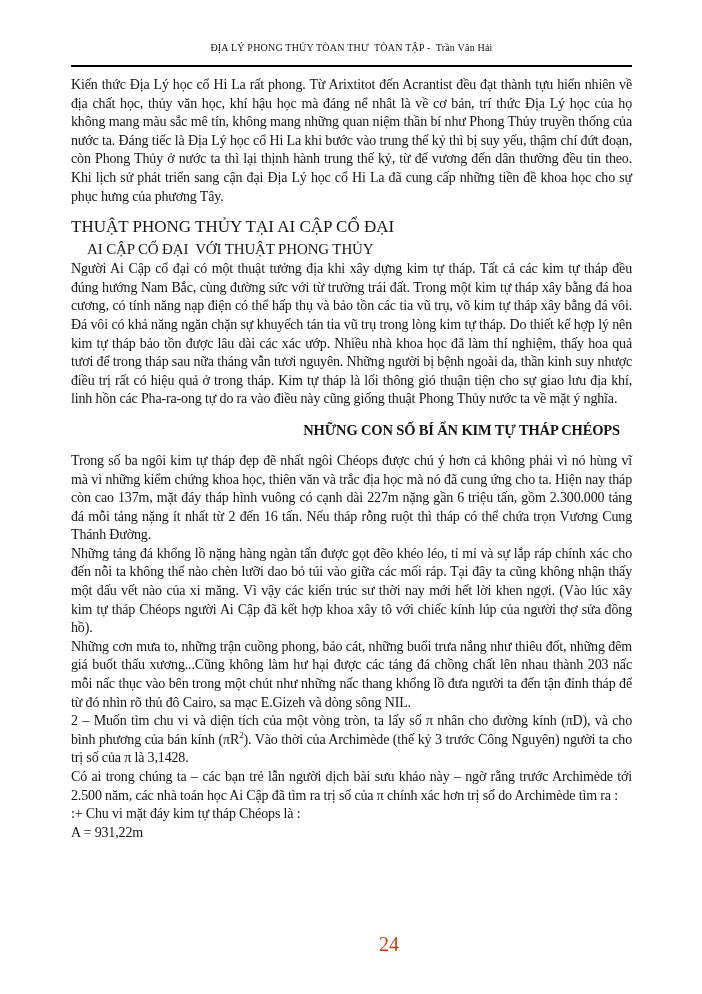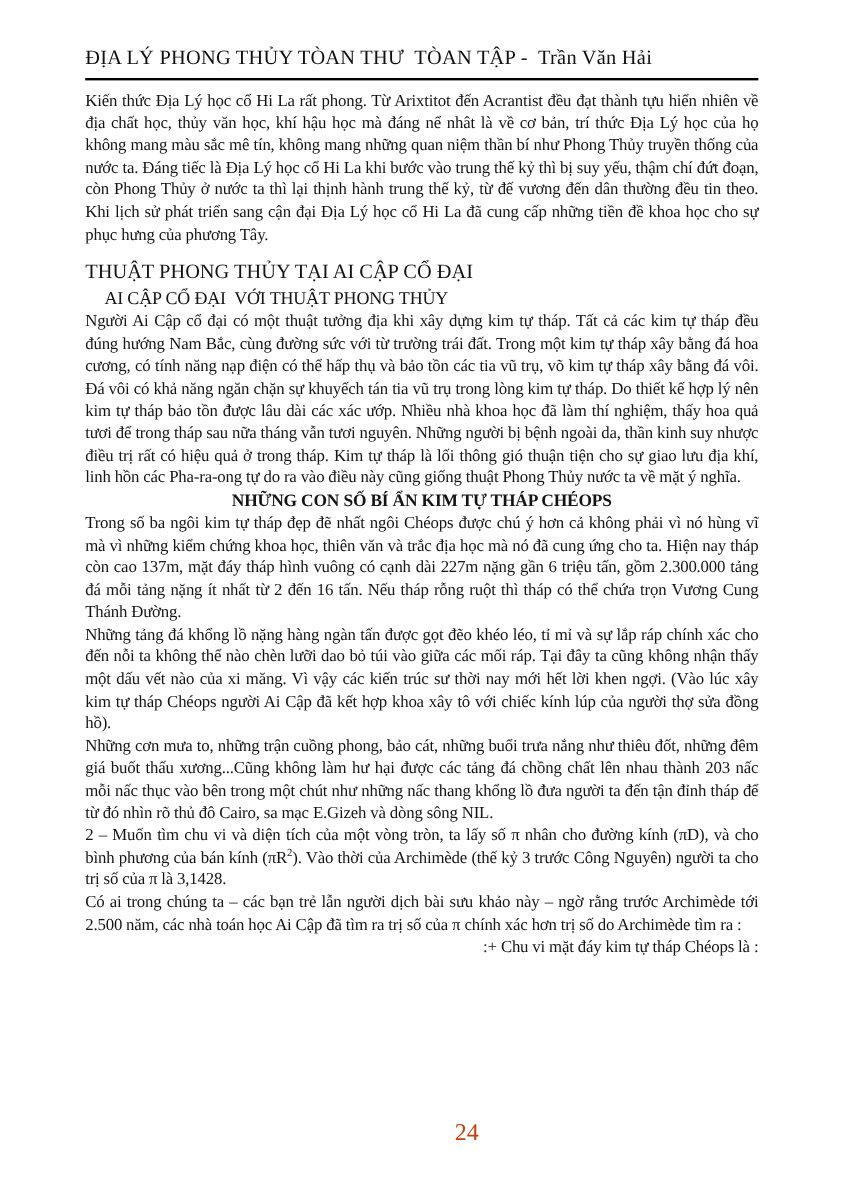--- a/index.html
+++ b/index.html
@@ -12,25 +12,26 @@
     width: 702px;
     height: 994px;
     background: #ffffff;
     color: #141414;
     box-sizing: border-box;
     padding: 38px 70px 0 71px;
     font-family: "Liberation Serif", "DejaVu Serif", serif;
     overflow: hidden;
   }
   .header-title {
-    font-size: 17px;
+    font-size: 10px;
     line-height: 20px;
     letter-spacing: 0.2px;
     white-space: pre-wrap;
     color: #101010;
+    text-align: center;
   }
   .header-rule {
     border: none;
     border-top: 2px solid #000000;
     margin: 7px 0 0 0;
   }
   .body-text {
     margin-top: 9px;
     font-size: 14px;
     line-height: 18.6px;
@@ -53,25 +54,25 @@
     font-size: 15px;
     line-height: 20px;
     margin: 0 0 1px 16px;
     white-space: pre-wrap;
     text-align: left;
   }
   .h2-section {
     font-size: 14.5px;
     font-weight: bold;
     line-height: 19px;
-    margin: 0;
-    text-align: center;
+    margin: 12px;
+    text-align: right;
   }
   .plain-line {
-    text-align: right;
+    text-align: left;
   }
   sup {
     font-size: 9px;
     line-height: 0;
   }
   .pagenum {
     position: absolute;
     left: 0;
     bottom: 38px;
     width: 100%;
@@ -109,18 +110,19 @@
 
     <p>Những cơn mưa to, những trận cuồng phong, bảo cát, những buổi trưa nắng như thiêu đốt, những đêm giá buốt thấu xương...Cũng không làm hư hại được các tảng đá chồng chất lên nhau thành 203 nấc mỗi nấc thục vào bên trong một chút như những nấc thang khổng lồ đưa người ta đến tận đỉnh tháp để từ đó nhìn rõ thủ đô Cairo, sa mạc E.Gizeh và dòng sông NIL.</p>
 
 
     <p><span>2 – Muốn tìm chu vi và diện tích của một vòng tròn, ta lấy số π nhân cho đường kính (πD), và cho bình phương của bán kính (πR</span><sup>2</sup><span>). Vào thời của Archimède (thế kỷ 3 trước Công Nguyên) người ta cho trị số của π là 3,1428.</span></p>
 
     <p>Có ai trong chúng ta – các bạn trẻ lẫn người dịch bài sưu khảo này – ngờ rằng trước Archimède tới 2.500 năm, các nhà toán học Ai Cập đã tìm ra trị số của π chính xác hơn trị số do Archimède tìm ra :</p>
 
     <p class="plain-line">:+ Chu vi mặt đáy kim tự tháp Chéops là :</p>
 
+    <p class="plain-line">A = 931,22m</p>
 
   </div>
 
   <div class="pagenum">24</div>
 
 </div>
 
 </body></html>

